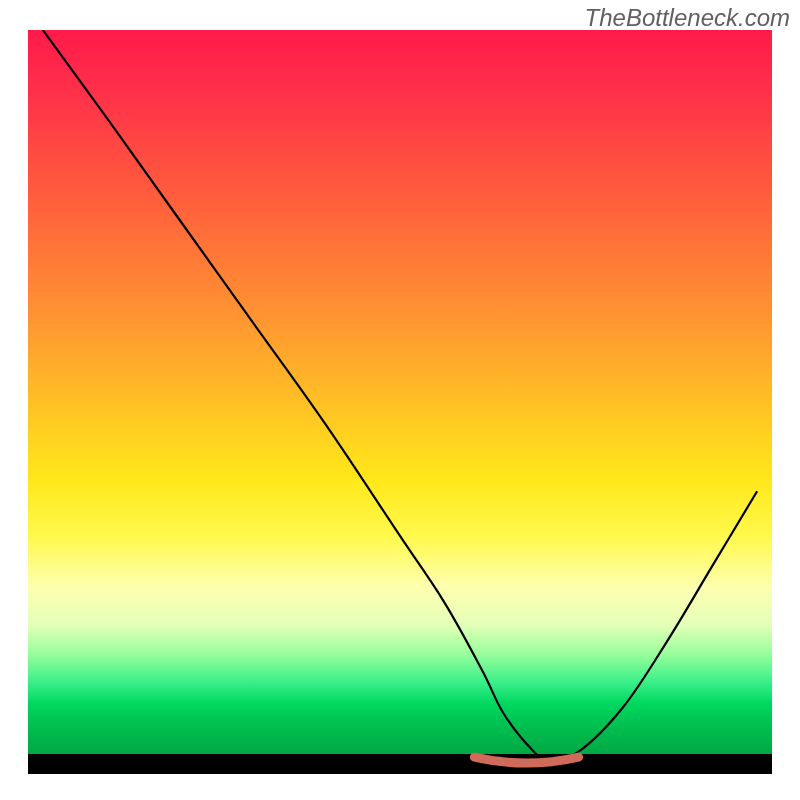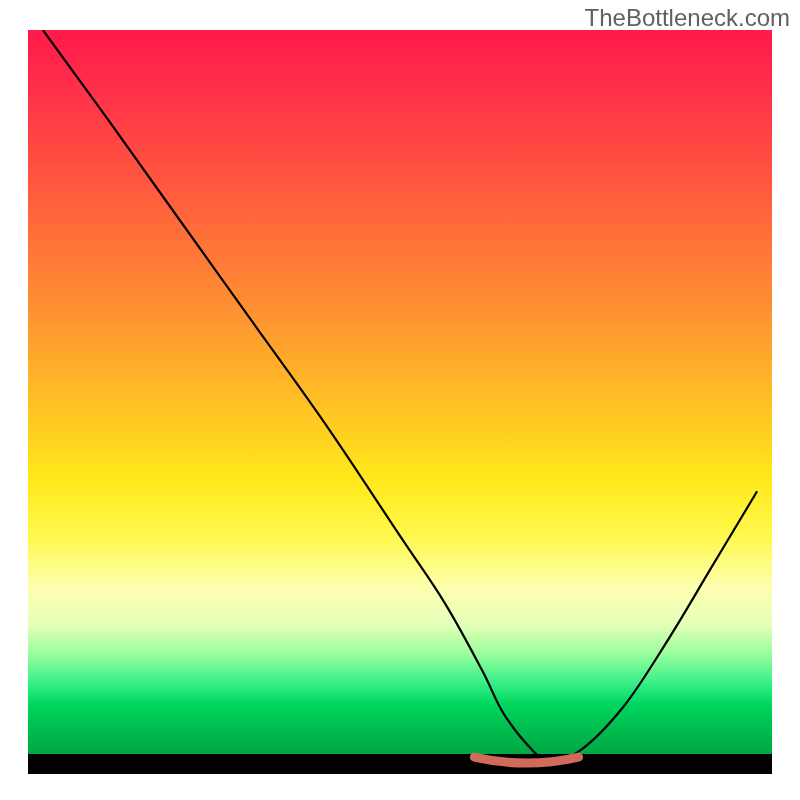--- a/index.html
+++ b/index.html
@@ -15,20 +15,21 @@
     height: 800px;
   }
   .watermark {
     position: absolute;
     top: 4px;
     right: 10px;
     font-family: Arial, Helvetica, sans-serif;
     font-size: 24px;
     color: #606060;
     z-index: 10;
+    font-style: italic;
   }
   .plot-frame {
     position: absolute;
     top: 30px;
     left: 28px;
     width: 744px;
     height: 744px;
     background: #000;
   }
   .gradient-panel {

